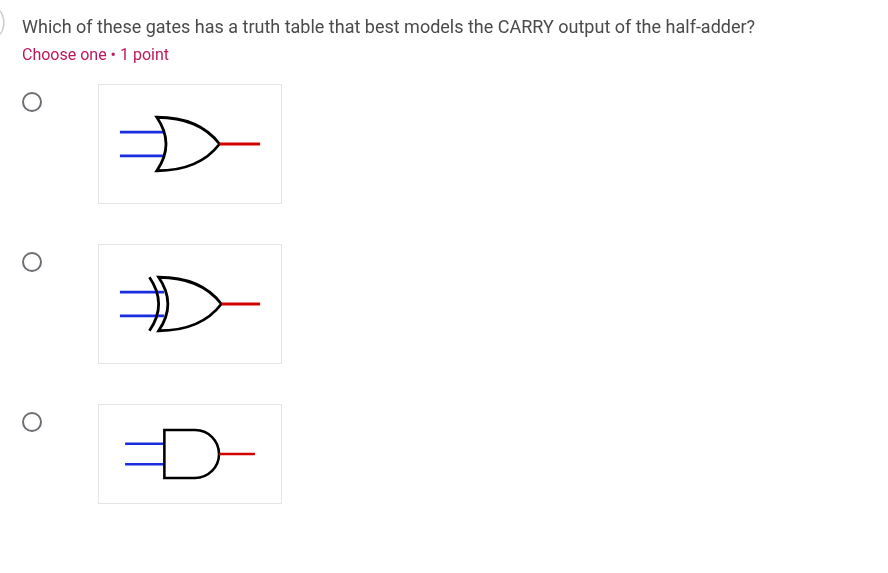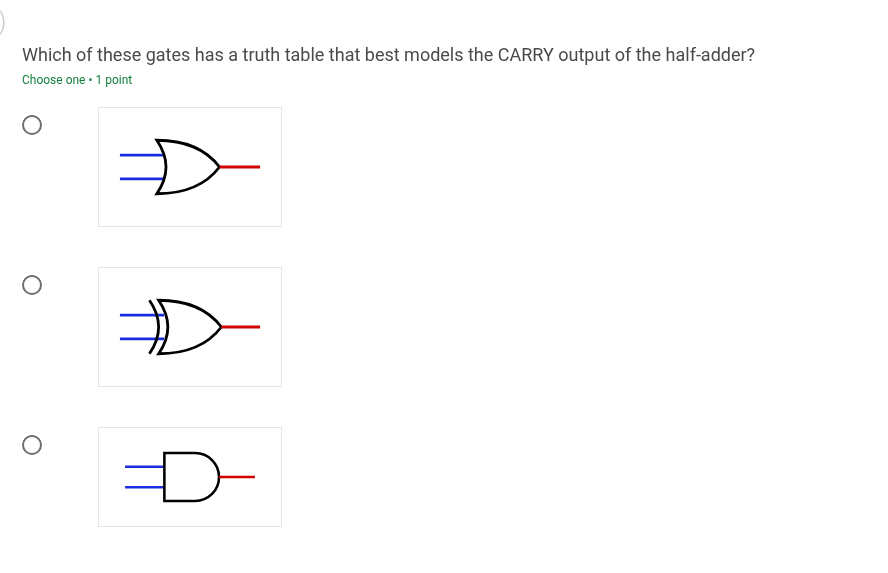--- a/index.html
+++ b/index.html
@@ -18,25 +18,24 @@
       top: 6px;
       color: #c8ccd0;
       font-size: 26px;
       font-weight: 300;
     }
     .question-text {
       font-size: 18px;
       color: #4a4a4a;
       line-height: 1.4;
       margin-bottom: 6px;
-      margin-top: 28px;
     }
     .meta {
-      font-size: 12px;
-      color: #15803d;
+      font-size: 16px;
+      color: #be185d;
       margin-bottom: 20px;
     }
     .option-row {
       display: flex;
       align-items: flex-start;
       margin-bottom: 40px;
     }
     .radio {
       width: 20px;
       height: 20px;

